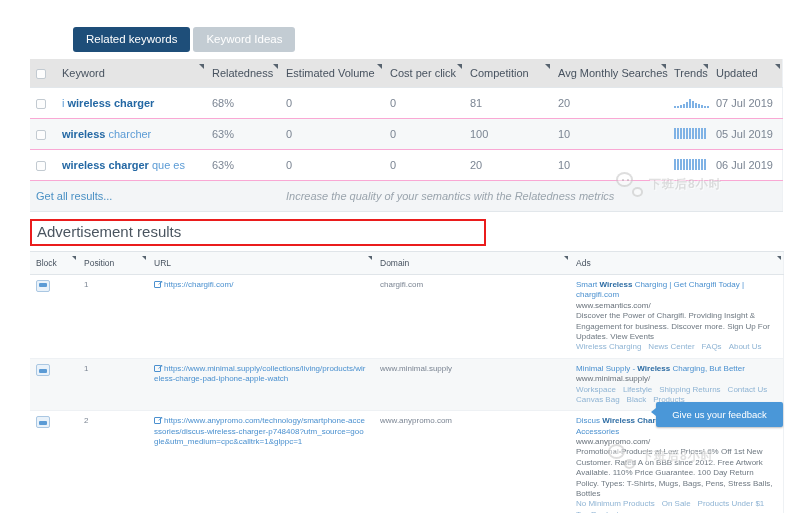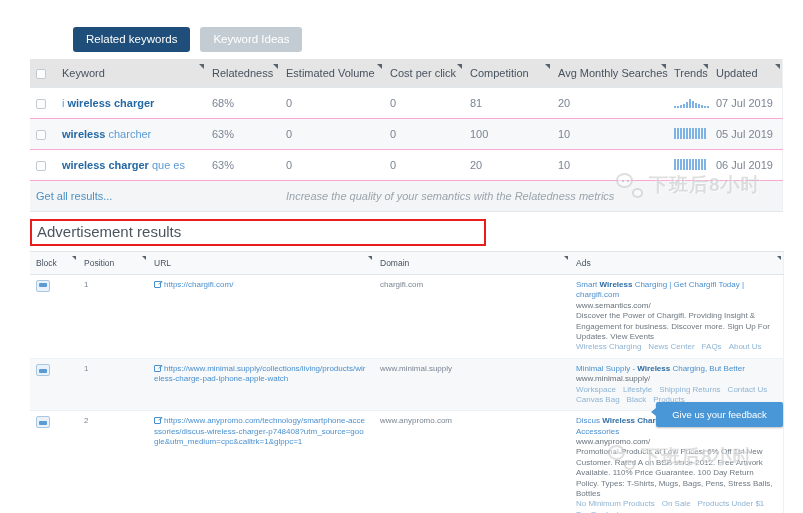--- a/index.html
+++ b/index.html
@@ -6,21 +6,21 @@
   html,body { margin:0; padding:0; }
   body {
     width:803px; height:513px; position:relative; overflow:hidden;
     background:#ffffff;
     font-family:"Liberation Sans","DejaVu Sans",sans-serif;
     -webkit-font-smoothing:antialiased;
   }
 
   
   .kw-card { position:absolute; left:30px; top:27px; width:752px; }
-  .tabs { display:flex; gap:10px; margin-bottom:7px;padding-left:43px; }
+  .tabs { display:flex; gap:3px; margin-bottom:7px;padding-left:43px; }
   .tab { font-size:11.5px; padding:6px 13px 7px; border-radius:3px; color:#fff; cursor:pointer; }
   .tab.active { background:#1e4e79; }
   .tab.idle   { background:#c3ccd3; }
 
   table { border-collapse:collapse; table-layout:fixed; }
   .kw-table { width:100%; font-size:11px; color:#7b8593; border-right:1px solid #eef1f4; }
   .kw-table th {
     font-weight:normal; color:#47525f; text-align:left; padding:8px 6px;
     position:relative; border-bottom:1px solid #e2e7eb; background:#e5e5e5; font-size:11px;
     white-space:nowrap; overflow:hidden;
@@ -92,21 +92,21 @@
     content:""; position:absolute; left:-5px; top:6px;
     border-top:4px solid transparent; border-bottom:4px solid transparent;
     border-right:5px solid #4a97d8;
   }
 
   
   .wm { position:absolute; display:flex; align-items:center; gap:5px; z-index:6; opacity:.7; pointer-events:none; }
   .wm1 { left:616px; top:172px; }
   .wm2 { left:608px; top:444px; }
   .wm-text {
-    font-size:19px; font-weight:bold; letter-spacing:1px;
+    font-size:12px; font-weight:bold; letter-spacing:1px;
     color:rgba(150,150,150,.42);
     text-shadow:1px 1px 0 rgba(255,255,255,.85), -1px -1px 0 rgba(255,255,255,.55);
     white-space:nowrap;
   }
   .wm-icon { position:relative; width:28px; height:25px; }
   .wm-icon .b1 {
     position:absolute; left:0; top:0; width:17px; height:15px;
     border:2px solid rgba(150,150,150,.45); background:rgba(255,255,255,.65); border-radius:50%;
   }
   .wm-icon .b1::before, .wm-icon .b1::after {

